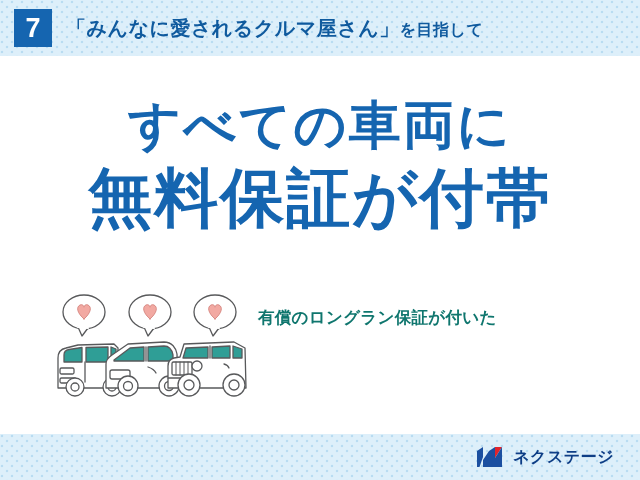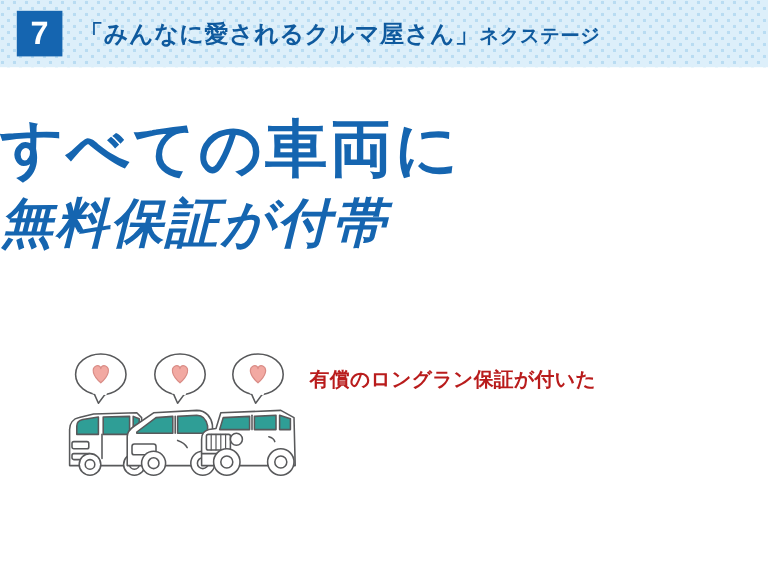--- a/index.html
+++ b/index.html
@@ -45,40 +45,41 @@
     font-weight:bold;
     white-space:nowrap;
     letter-spacing:.5px;
   }
   .header-main{font-size:20px;}
   .header-sub{font-size:16px;}
 
   
   .headline{
     position:absolute;left:0;top:96px;width:640px;
+    text-align:center;
     color:#1565b0;
     font-weight:bold;
     line-height:1.15;
     letter-spacing:2px;
   }
   .headline .l1{font-size:52px;display:block;}
-  .headline .l2{font-size:44px;display:block;margin-top:6px;font-style:italic;}
+  .headline .l2{font-size:64px;display:block;margin-top:6px;}
 
   
   .content{
     position:absolute;left:0;top:292px;width:640px;height:120px;
   }
   .cars{
     position:absolute;left:52px;top:0;width:200px;height:110px;
   }
   .cars svg{display:block;}
 
   .body-text{
     position:absolute;left:258px;top:12px;
-    color:#b91c1c;
+    color:#0f766e;
     font-size:16.5px;
     line-height:1.62;
     font-weight:bold;
     letter-spacing:.3px;
     white-space:nowrap;
   }
   .body-text div{display:block;}
   .body-note{font-size:15px;}
 
   
@@ -96,21 +97,21 @@
   }
 </style>
 </head>
 <body>
 
 <div class="page">
 
   <div class="header dots">
     <div class="badge">7</div>
     <div class="header-text">
-      <span class="header-main">「みんなに愛されるクルマ屋さん」</span><span class="header-sub">ネクステージ</span>
+      <span class="header-main">「みんなに愛されるクルマ屋さん」</span><span class="header-sub">を目指して</span>
     </div>
   </div>
 
   <div class="headline">
     <span class="l1">すべての車両に</span>
     <span class="l2">無料保証が付帯</span>
   </div>
 
   <div class="content">
 
@@ -185,14 +186,25 @@
           </g>
         </g>
       </svg>
     </div>
 
     <div class="body-text">
       <div>有償のロングラン保証が付いた</div>
     </div>
   </div>
 
+  <div class="footer dots">
+    <div class="logo">
+      <svg class="logo-mark" viewBox="0 0 30 22" xmlns="http://www.w3.org/2000/svg">
+        <path d="M1 21 L1 5 L7 1 L7 14 L13 5 L13 21 L7 21 L7 11 L3.5 21 Z" fill="#1b4fa0"></path>
+        <path d="M13 21 L13 5 L19 1 L19 21 Z" fill="#1b4fa0"></path>
+        <path d="M19 1 L26 1 L19 12 Z" fill="#e0242c"></path>
+        <path d="M19 12 L26 1 L26 21 L19 21 Z" fill="#1b4fa0"></path>
+      </svg>
+      <span class="logo-text">ネクステージ</span>
+    </div>
+  </div>
 
 </div>
 
 </body></html>

